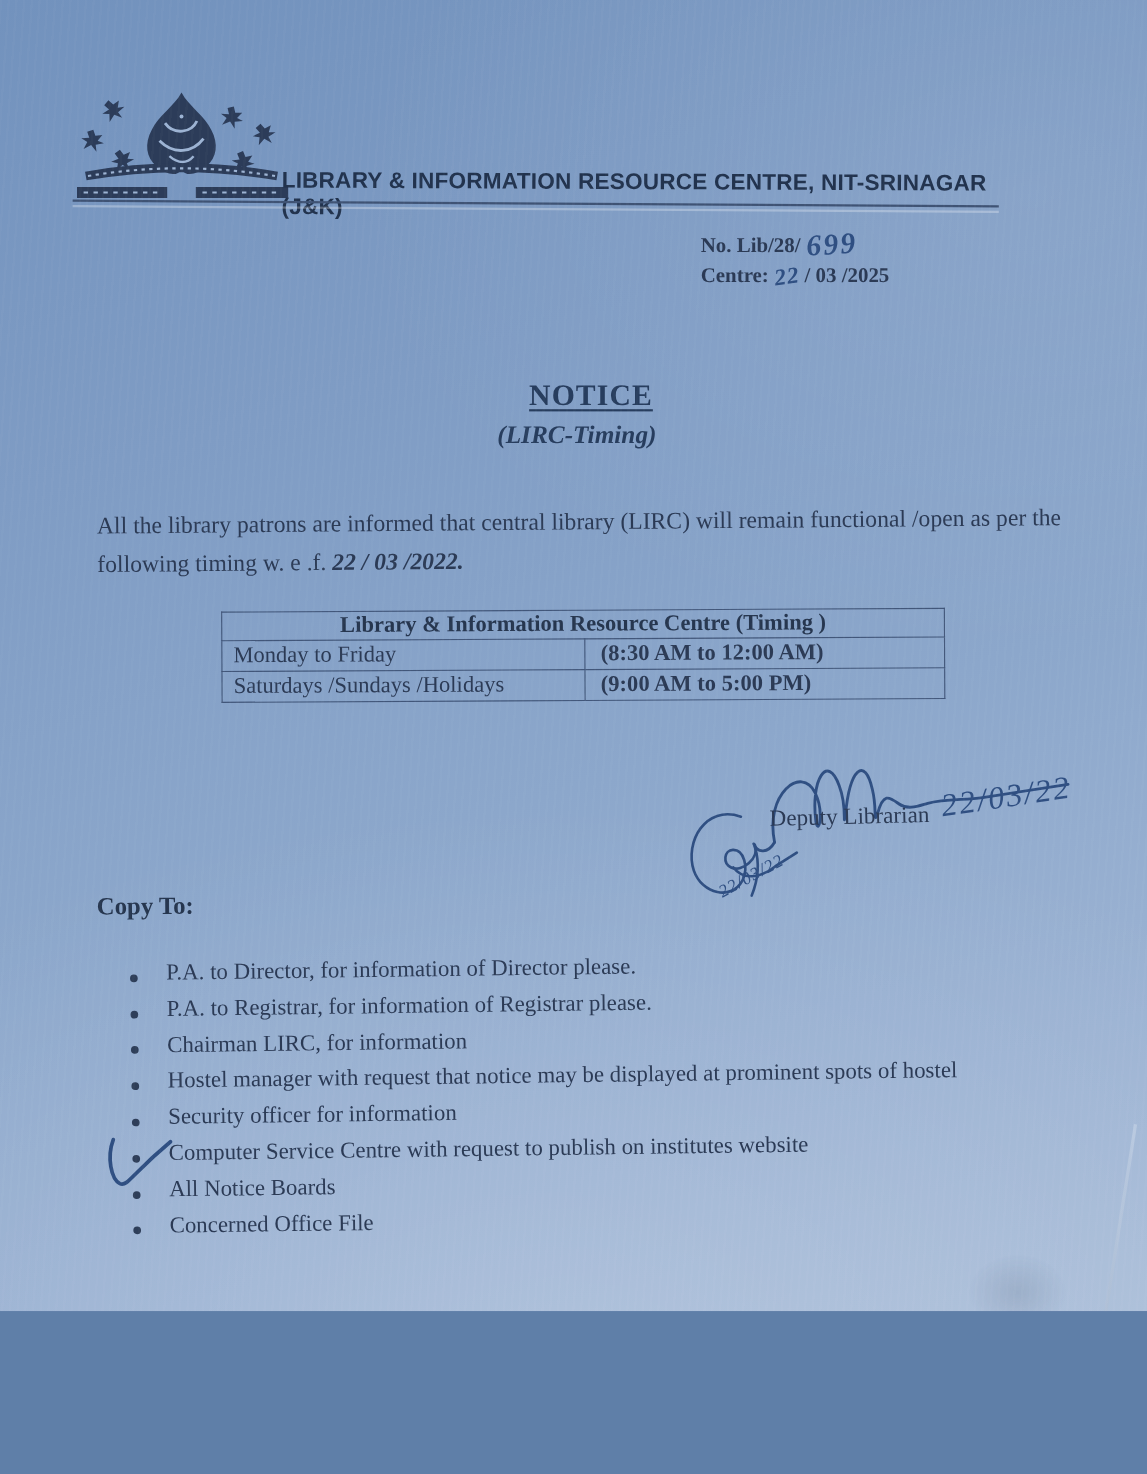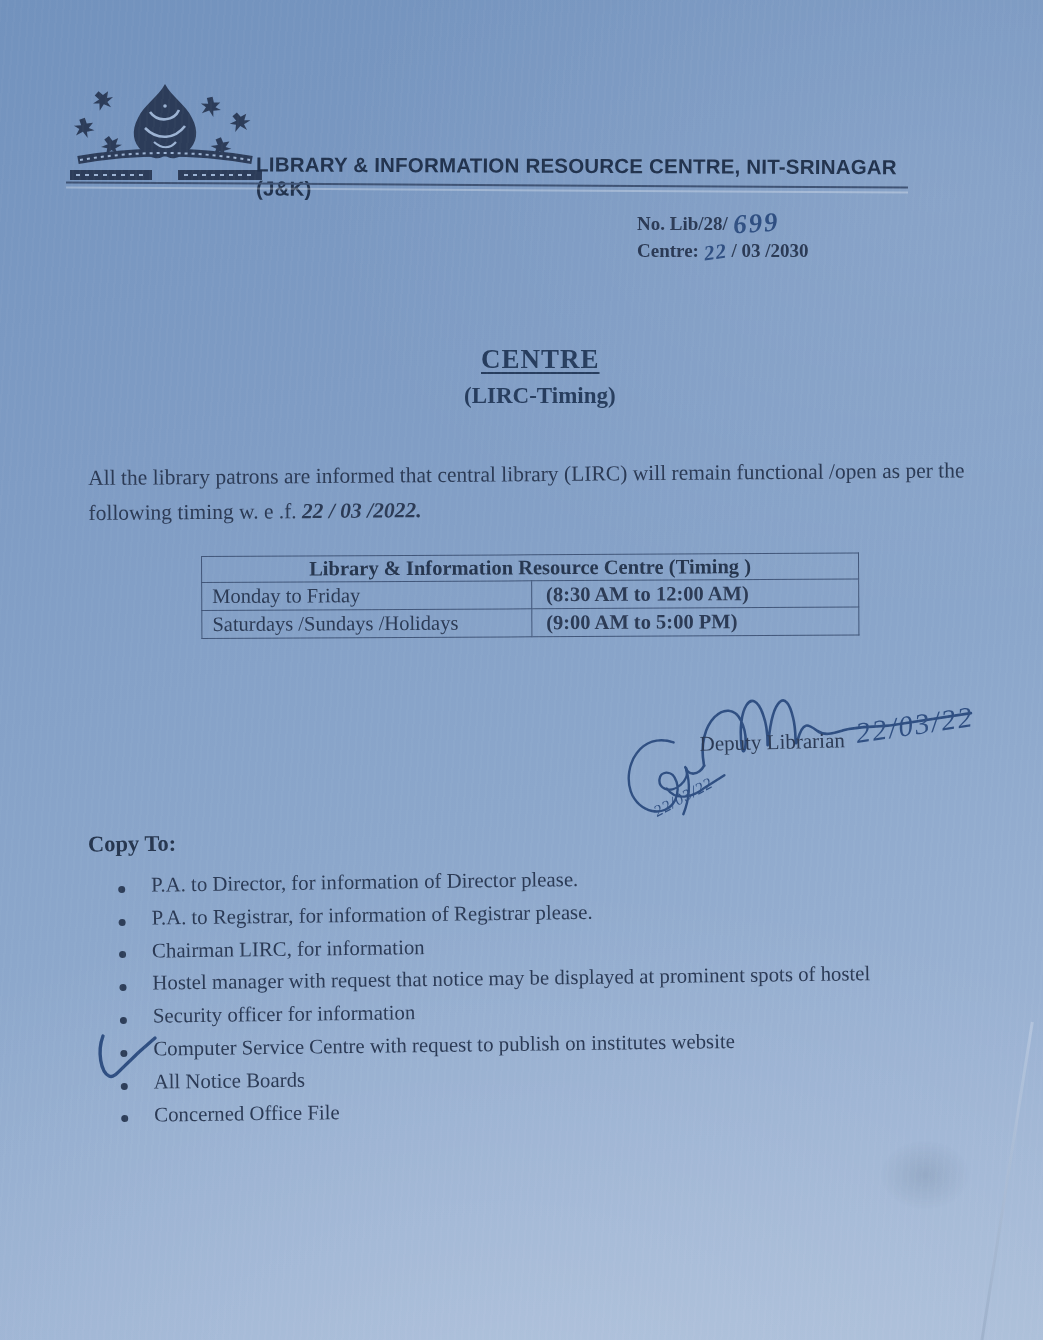--- a/index.html
+++ b/index.html
@@ -1,17 +1,17 @@
 <!DOCTYPE html>
 <html><head>
 <meta charset="utf-8">
 <style>
   html,body{margin:0;padding:0;background:#5f7fa8;}
   .paper{
-    position:relative;width:1043px;height:1340px;overflow:hidden;
+    position:relative;width:1043px;height:1192px;overflow:hidden;
     font-family:"Liberation Serif","DejaVu Serif",serif;
     background:
       radial-gradient(ellipse 900px 600px at 90% 15%, rgba(255,255,255,0.08), transparent 70%),
       radial-gradient(ellipse 1200px 700px at 50% 105%, rgba(255,255,255,0.14), transparent 75%),
       linear-gradient(163deg,#7292bd 0%,#7f9cc4 30%,#8ca7cb 58%,#9cb3d3 82%,#a9bdd8 100%);
     color:#2b3a55;
   }
   .paper::after{ 
     content:"";position:absolute;inset:0;pointer-events:none;
     background:repeating-linear-gradient(94deg, rgba(255,255,255,0.035) 0 2px, transparent 2px 7px);
@@ -27,39 +27,39 @@
   }
   .rule-1{left:66px;top:184px;width:842px;height:2px;background:#3f5374;transform:rotate(.35deg);}
   .rule-2{left:66px;top:189px;width:842px;height:2px;background:rgba(255,255,255,0.28);transform:rotate(.35deg);}
   
   .ref{left:637px;top:210px;font-weight:bold;font-size:19px;line-height:27px;color:#2b3a55;}
   .ink{color:#2f4f82;font-style:italic;}
   .ink-699{display:inline-block;font-size:27px;transform:rotate(-4deg);letter-spacing:2px;line-height:0;vertical-align:-2px;}
   .ink-22{display:inline-block;font-size:21px;transform:rotate(-8deg);letter-spacing:1px;line-height:0;vertical-align:-2px;}
   
   .notice-title{left:481px;top:344px;font-size:27px;font-weight:bold;letter-spacing:1px;text-decoration:underline;text-underline-offset:4px;color:#273d5e;}
-  .notice-sub{left:464px;top:383px;font-size:23px;font-weight:bold;color:#273d5e;}
+  .notice-sub{left:452px;top:383px;font-size:23px;font-weight:bold;color:#273d5e;font-style:italic;}
   
   .body-par{left:88px;top:461px;width:895px;font-size:21.5px;line-height:35px;transform:rotate(-.5deg);transform-origin:left top;}
   .body-date{font-weight:bold;font-style:italic;}
   
   .timing-table{left:201px;top:556px;width:658px;transform:rotate(-.3deg);transform-origin:left top;}
   table{border-collapse:collapse;width:100%;}
   table,th,td{border:1.6px solid #415679;}
   th{font-size:20.5px;font-weight:bold;text-align:center;padding:1px 4px;color:#26364f;}
   td{font-size:20.5px;padding:1px 10px;height:25px;color:#2b3a55;}
   td.time{font-weight:bold;padding-left:14px;}
   col.c1{width:50.2%;}col.c2{width:49.8%;}
   
   .sig-group{left:610px;top:672px;width:420px;height:170px;transform:rotate(-1.4deg);transform-origin:left bottom;}
   .sig-title{position:absolute;left:92px;top:62px;font-size:21px;color:#2b3a55;}
   .sig-date{position:absolute;left:248px;top:44px;font-size:29px;transform:rotate(-7deg);letter-spacing:2px;}
   .seal-date{position:absolute;left:42px;top:118px;font-size:16px;transform:rotate(-27deg);letter-spacing:1px;}
   
-  .copy-head{left:88px;top:831px;font-size:22.5px;font-weight:bold;color:#26364f;transform:rotate(-.5deg);}
+  .copy-head{left:88px;top:811px;font-size:22.5px;font-weight:bold;color:#26364f;transform:rotate(-.5deg);}
   .copy-list{left:118px;top:873px;width:860px;transform:rotate(-.75deg);transform-origin:left top;}
   .copy-item{display:flex;align-items:baseline;height:32.8px;font-size:20.8px;color:#2b3a55;}
   .dot{width:7px;height:7px;border-radius:50%;background:#2e3e59;margin-right:26px;flex:0 0 auto;align-self:center;}
   
   .smudge{left:880px;top:1140px;width:90px;height:70px;border-radius:50%;
     background:radial-gradient(ellipse, rgba(40,55,80,0.12), transparent 70%);filter:blur(1px);}
   .crease{left:1005px;top:1020px;width:3px;height:330px;background:linear-gradient(rgba(255,255,255,0.22),rgba(70,90,120,0.15));transform:rotate(9deg);}
   svg{display:block;}
 </style>
 </head>
@@ -101,25 +101,25 @@
   <div class="abs rule-2"></div>
 
   <div class="abs ref">
     <div>
       <span>No. Lib/28/</span>
       <span class="ink ink-699">699</span>
     </div>
     <div>
       <span>Centre:</span>
       <span class="ink ink-22">22</span>
-      <span>/ 03 /2030</span>
+      <span>/ 03 /2025</span>
     </div>
   </div>
 
-  <div class="abs notice-title">CENTRE</div>
+  <div class="abs notice-title">NOTICE</div>
   <div class="abs notice-sub">(LIRC-Timing)</div>
 
   <div class="abs body-par">
     <span>All the library patrons are informed that central library (LIRC) will remain functional /open as</span>
     <span>per the following timing w. e .f. </span><span class="body-date">22 / 03 /2022.</span>
   </div>
 
   <div class="abs timing-table">
     <table>
       <colgroup>

